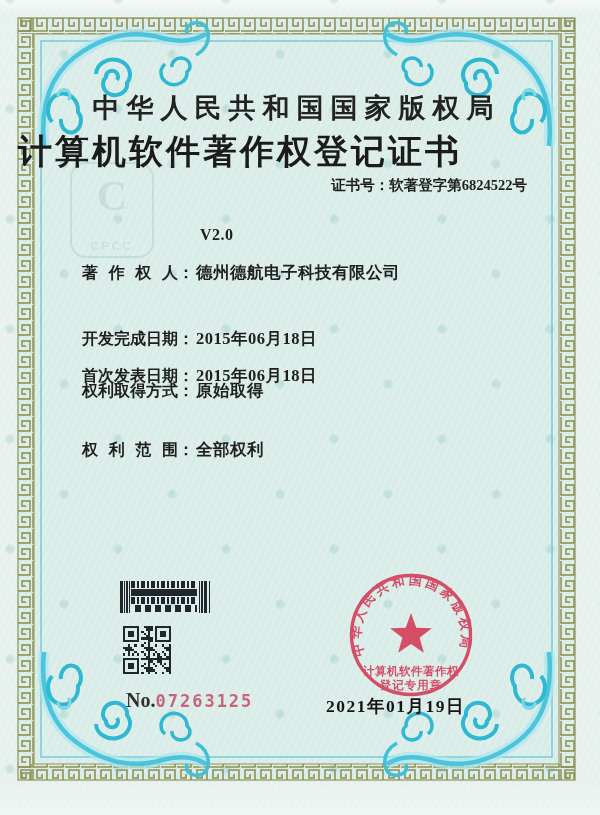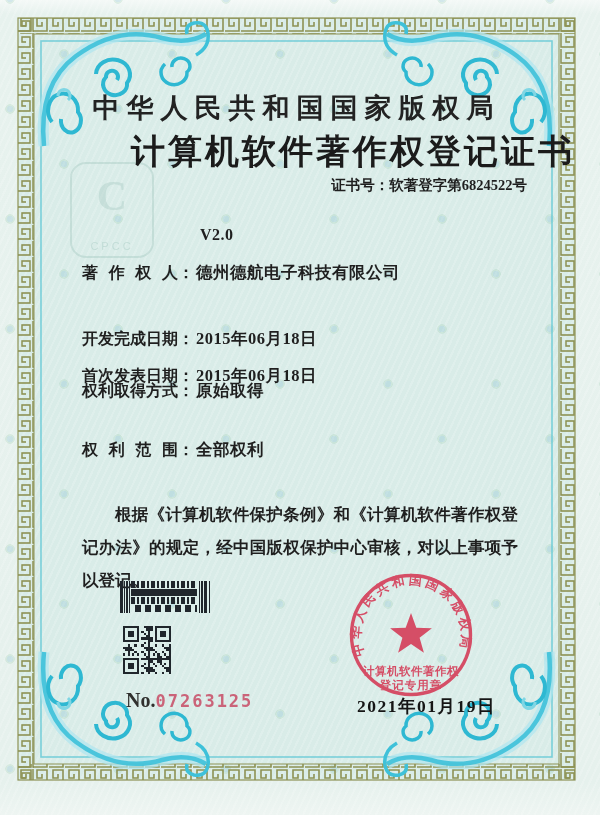--- a/index.html
+++ b/index.html
@@ -11,21 +11,21 @@
         background:repeating-linear-gradient(115deg,rgba(255,255,255,.16) 0 2px,rgba(255,255,255,0) 2px 6px);}
   .dots{position:absolute;inset:0;pointer-events:none;opacity:.85;
         background-image:
           radial-gradient(circle at 6px 6px,rgba(116,182,200,.30) 0 3px,rgba(146,200,168,.26) 3px 4.5px,rgba(0,0,0,0) 5px),
           radial-gradient(circle at 6px 6px,rgba(116,182,200,.30) 0 3px,rgba(146,200,168,.26) 3px 4.5px,rgba(0,0,0,0) 5px);
         background-size:108px 110px,108px 110px;
         background-position:58px 48px,4px 103px;}
   svg.frame{position:absolute;left:0;top:0;pointer-events:none;}
   .authority{position:absolute;left:18px;top:90px;width:557px;text-align:center;
         font-size:27px;font-weight:700;letter-spacing:7px;color:#222;}
-  .cert-title{position:absolute;left:18px;top:129px;width:557px;text-align:right;
+  .cert-title{position:absolute;left:18px;top:129px;width:557px;text-align:left;
         font-size:34px;font-weight:700;letter-spacing:3px;color:#1b1b1b;}
   .certno{position:absolute;left:18px;top:176px;width:557px;box-sizing:border-box;
         padding-right:48px;text-align:right;font-size:14.5px;font-weight:700;}
   .certno .v{}
   .row{position:absolute;left:82px;white-space:nowrap;font-size:16px;}
   .lbl{display:inline-block;width:96px;font-weight:700;text-align:justify;text-align-last:justify;text-justify:inter-character;}
   .colon{display:inline-block;width:18px;font-weight:700;}
   .val{font-weight:600;font-size:16.5px;letter-spacing:.5px;}
   .v2{position:absolute;left:200px;top:226px;font-weight:600;font-size:16px;letter-spacing:.5px;}
   .statement{position:absolute;left:82px;top:498px;width:436px;margin:0;font-size:16.5px;font-weight:600;
@@ -36,21 +36,21 @@
         font-size:42px;color:rgba(143,186,176,.5);font-weight:700;line-height:1;}
   .emboss .t{position:absolute;left:0;right:0;bottom:4px;text-align:center;
         font-size:11px;letter-spacing:3px;color:rgba(143,186,176,.6);font-family:"Liberation Sans",sans-serif;}
   .barcode{position:absolute;left:120px;top:581px;width:90px;height:32px;}
   .qr{position:absolute;left:123px;top:626px;width:48px;height:48px;}
   .serial{position:absolute;left:126px;top:689px;white-space:nowrap;}
   .serial .pfx{font-size:20px;font-weight:600;color:#30302e;}
   .serial .num{font-family:"DejaVu Sans Mono",monospace;font-size:17px;letter-spacing:2px;
         color:#c9556d;opacity:.9;font-weight:bold;}
   .stamp{position:absolute;left:336px;top:560px;width:150px;height:150px;z-index:5;opacity:.92;}
-  .issue-date{position:absolute;left:326px;top:694px;width:170px;text-align:right;z-index:4;
+  .issue-date{position:absolute;left:326px;top:694px;width:170px;text-align:left;z-index:4;
         font-size:17.5px;font-weight:700;letter-spacing:1.5px;color:#151515;}
 </style>
 </head>
 <body>
 
 <div class="page">
   <div class="paper"></div>
   <div class="texture"></div>
   <div class="dots"></div>
 
@@ -112,21 +112,20 @@
 
   <div class="row" style="top:380px">
     <span class="lbl">权利取得方式</span><span class="colon">：</span><span class="val">原始取得</span>
   </div>
 
   <div class="row" style="top:439px">
     <span class="lbl">权利范围</span><span class="colon">：</span><span class="val">全部权利</span>
   </div>
 
 
-  <p class="statement">根据《计算机软件保护条例》和《计算机软件著作权登记办法》的规定，经中国版权保护中心审核，对以上事项予以登记。</p>
 
   <svg id="barcode-svg" class="barcode" viewBox="0 0 90 32" shape-rendering="crispEdges">
       <rect x="0" y="0" width="2.5" height="32" fill="#20262c"></rect>
       <rect x="3.5" y="0" width="1" height="32" fill="#20262c"></rect>
       <rect x="6" y="0" width="1.5" height="32" fill="#20262c"></rect>
       <rect x="8.5" y="0" width="1" height="32" fill="#20262c"></rect>
       <rect x="78.5" y="0" width="1" height="32" fill="#20262c"></rect>
       <rect x="81" y="0" width="1.5" height="32" fill="#20262c"></rect>
       <rect x="84" y="0" width="3" height="32" fill="#20262c"></rect>
       <rect x="88.5" y="0" width="1.5" height="32" fill="#20262c"></rect>

